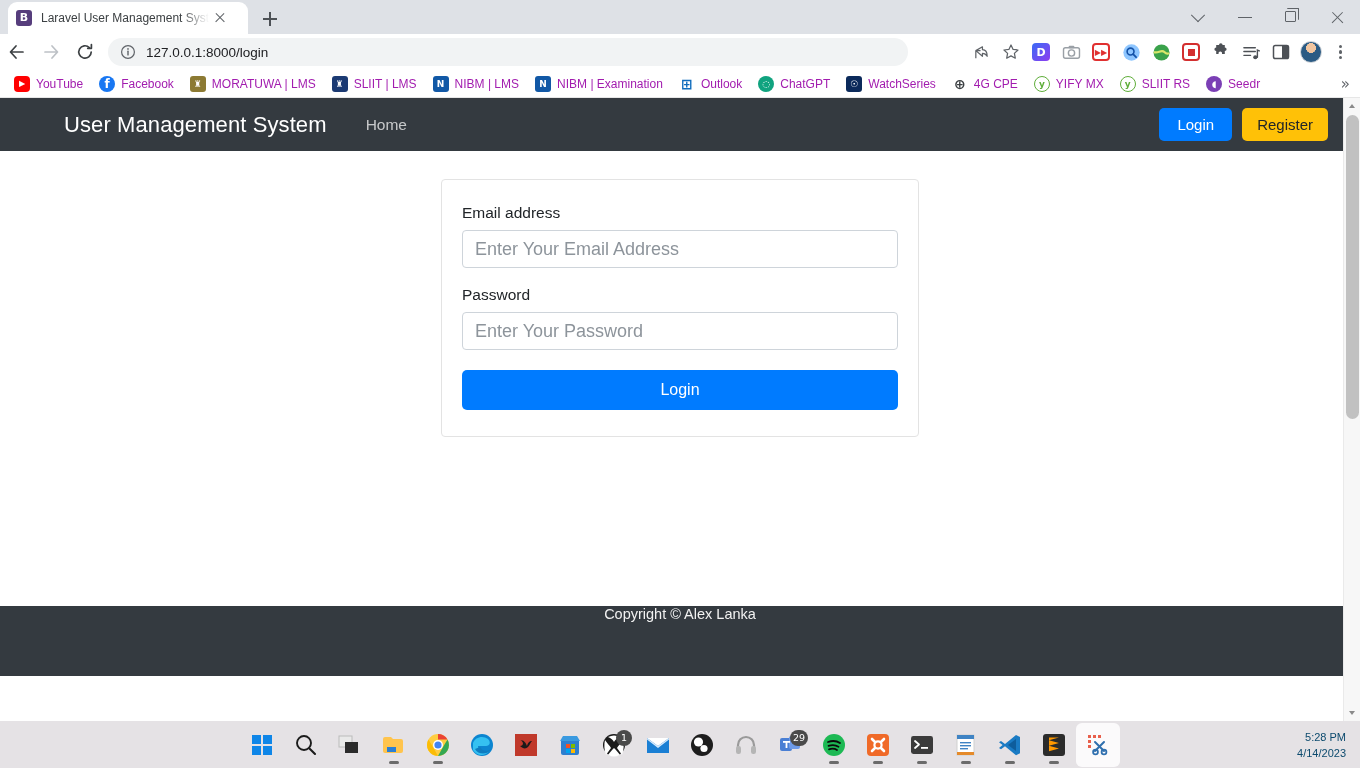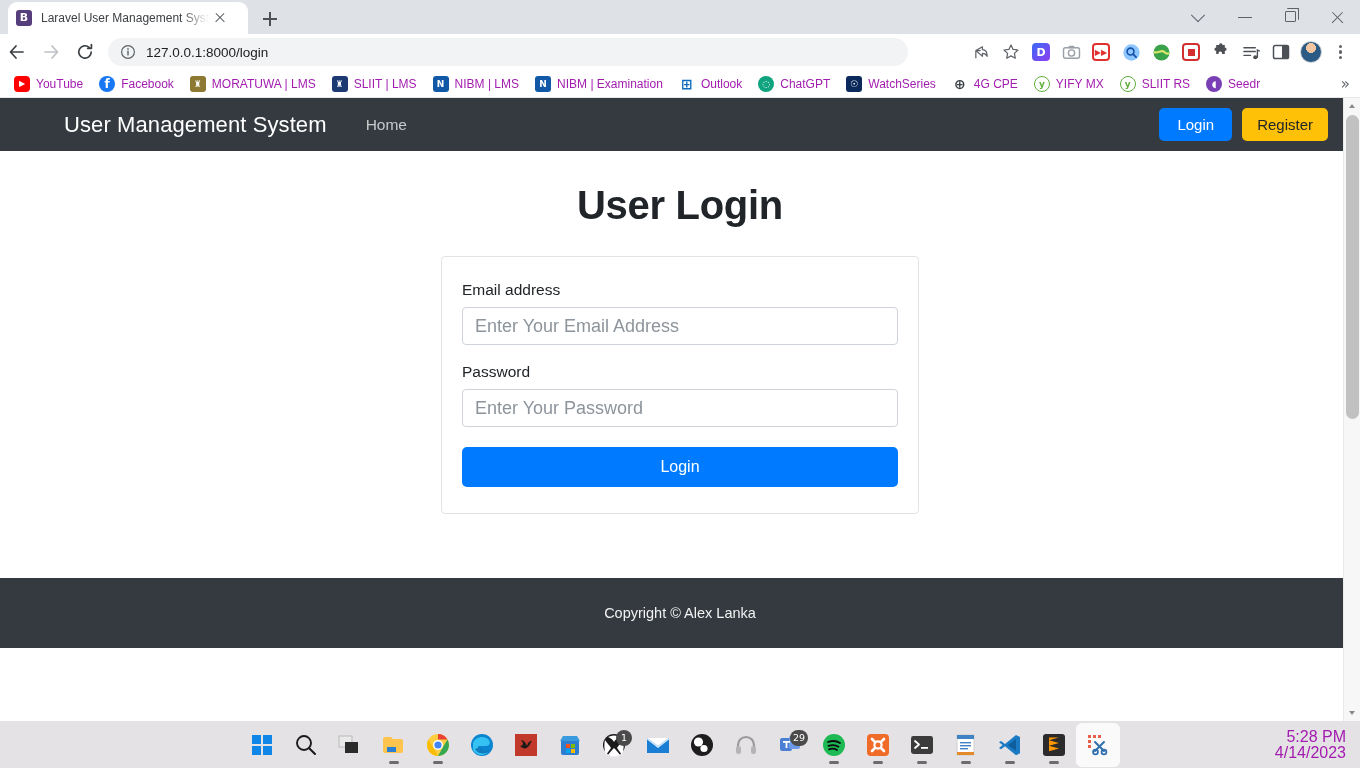--- a/index.html
+++ b/index.html
@@ -160,21 +160,21 @@
   .field-input::placeholder { color:#8d949b; }
   .field-gap { height:18px; }
   .btn-login-form {
     width:100%; height:40px; margin-top:20px; background:#007bff; color:#fff;
     border:none; border-radius:5px; font-size:16px; cursor:pointer;
     font-family:"Liberation Sans", sans-serif;
   }
 
   .site-footer {
     position:absolute; left:0; bottom:0; width:1360px; height:70px;
-    background:#343a40; display:flex; align-items:center; justify-content:center;
+    background:#343a40; display:flex; align-items:flex-start; justify-content:center;
   }
   .footer-text { color:#f2f2f2; font-size:14.5px; }
 
   
   .pg-scrollbar {
     position:absolute; top:98px; right:0; width:17px; height:623px;
     background:#f7f7f7; border-left:1px solid #eaeaea;
   }
   .sb-arrow { width:17px; height:17px; position:relative; cursor:pointer; }
   .sb-arrow::after {
@@ -208,21 +208,21 @@
   .tbi.focus { background:#fbfafb; border-radius:6px; }
   .tbi.focus::after { width:18px; background:#4a4a4a; }
   .badge {
     position:absolute; top:-2px; right:-5px; min-width:16px; height:16px;
     background:#4a4a4a; color:#fff; border-radius:8px; font-size:9.5px;
     line-height:16px; text-align:center; padding:0 3px;
     font-family:"DejaVu Sans", sans-serif;
   }
   .tb-clock {
     position:absolute; right:14px; top:50%; transform:translateY(-50%);
-    text-align:right; color:#a21caf; font-size:16px; line-height:16px;
+    text-align:right; color:#0c4a6e; font-size:11px; line-height:16px;
     cursor:pointer;
   }
 </style>
 </head>
 <body>
 
 <div id="root">
 
   <div class="browser-chrome">
 
@@ -411,21 +411,20 @@
     <div class="site-navbar">
       <span class="brand">User Management System</span>
       <span class="nav-link">Home</span>
       <div class="nav-right">
         <button class="btn-login-nav">Login</button>
         <button class="btn-register-nav">Register</button>
       </div>
     </div>
 
     <div class="page-body">
-      <h1 class="page-title">User Login</h1>
 
       <div class="login-card">
         <div class="field-label">Email address</div>
         <input class="field-input" type="email" placeholder="Enter Your Email Address" value="" style="">
         <div class="field-gap"></div>
         <div class="field-label">Password</div>
         <input class="field-input" type="password" placeholder="Enter Your Password" style="">
         <button class="btn-login-form">Login</button>
       </div>
 

